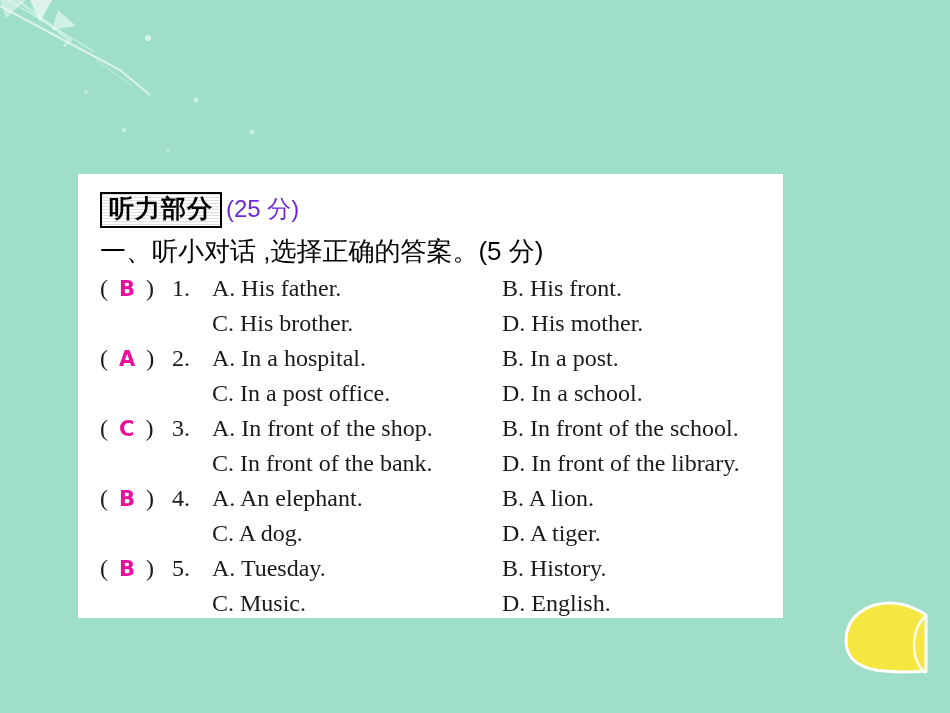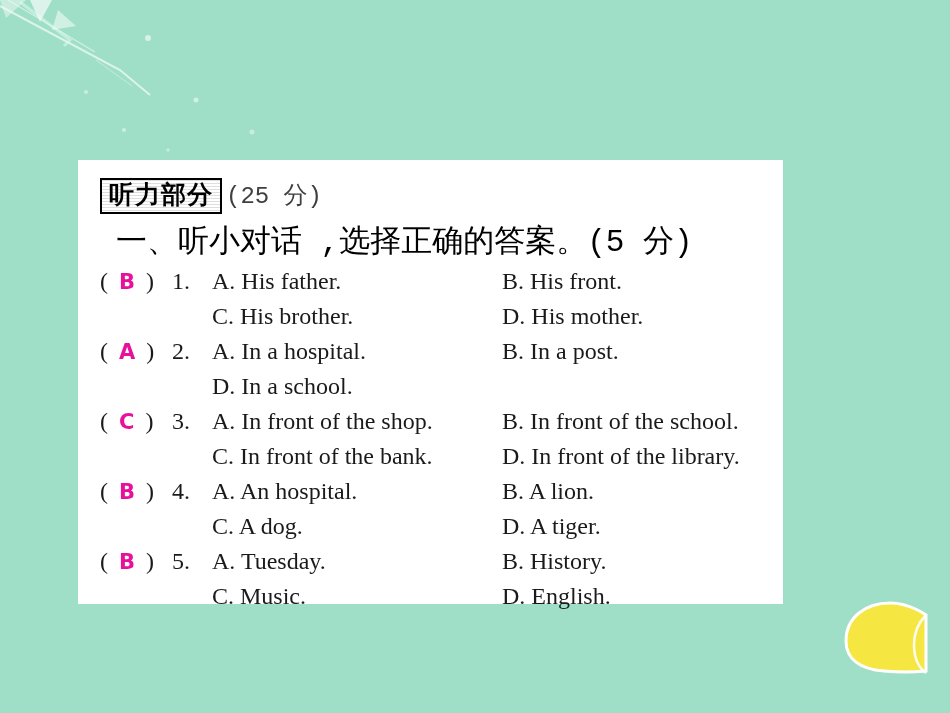--- a/index.html
+++ b/index.html
@@ -21,21 +21,21 @@
     left: 0;
     top: 0;
     width: 330px;
     height: 170px;
     pointer-events: none;
   }
 
   .slide-card {
     position: absolute;
     left: 78px;
-    top: 160px;
+    top: 174px;
     width: 705px;
     height: 444px;
     background: #ffffff;
   }
 
   .card-inner {
     padding: 18px 22px 0 22px;
   }
 
   
@@ -56,31 +56,31 @@
         rgba(255,255,255,0) 3px);
     font-family: "DejaVu Sans", sans-serif;
     font-weight: bold;
     font-size: 25px;
     letter-spacing: 1px;
     line-height: 1.05;
     color: #000;
   }
   .title-score {
     font-size: 24px;
-    color: #404040;
+    color: #6d28d9;
     margin-left: 4px;
-    font-family: Liberation Mono, monospace;
+    font-family: Liberation Sans, sans-serif;
   }
 
   
   .section-heading {
-    font-family: Liberation Mono, monospace;
-    font-size: 31px;
+    font-family: Liberation Sans, sans-serif;
+    font-size: 26px;
     color: #000;
-    margin: 6px 0 6px 16px;
+    margin: 6px 0 6px 0;
     letter-spacing: 0px;
   }
 
   
   .q-list {
     margin-top: 2px;
   }
   .q-block {
     margin-bottom: 0px;
   }
@@ -190,20 +190,21 @@
       <div class="q-block">
         <div class="q-line">
           <span class="paren">(&nbsp;<span class="ans">A</span>&nbsp;)</span>
           <span class="qnum">2.</span>
           <span class="opt-a">A. In a hospital.</span>
           <span class="opt-b">B. In a post.</span>
         </div>
         <div class="q-line">
           <span class="spacer-paren"></span>
           <span class="spacer-num"></span>
+          <span class="opt-a">C. In a post office.</span>
           <span class="opt-b">D. In a school.</span>
         </div>
       </div>
 
       <div class="q-block">
         <div class="q-line">
           <span class="paren">(&nbsp;<span class="ans">C</span>&nbsp;)</span>
           <span class="qnum">3.</span>
           <span class="opt-a">A. In front of the shop.</span>
           <span class="opt-b">B. In front of the school.</span>
@@ -213,21 +214,21 @@
           <span class="spacer-num"></span>
           <span class="opt-a">C. In front of the bank.</span>
           <span class="opt-b">D. In front of the library.</span>
         </div>
       </div>
 
       <div class="q-block">
         <div class="q-line">
           <span class="paren">(&nbsp;<span class="ans">B</span>&nbsp;)</span>
           <span class="qnum">4.</span>
-          <span class="opt-a">A. An hospital.</span>
+          <span class="opt-a">A. An elephant.</span>
           <span class="opt-b">B. A lion.</span>
         </div>
         <div class="q-line">
           <span class="spacer-paren"></span>
           <span class="spacer-num"></span>
           <span class="opt-a">C. A dog.</span>
           <span class="opt-b">D. A tiger.</span>
         </div>
       </div>
 

